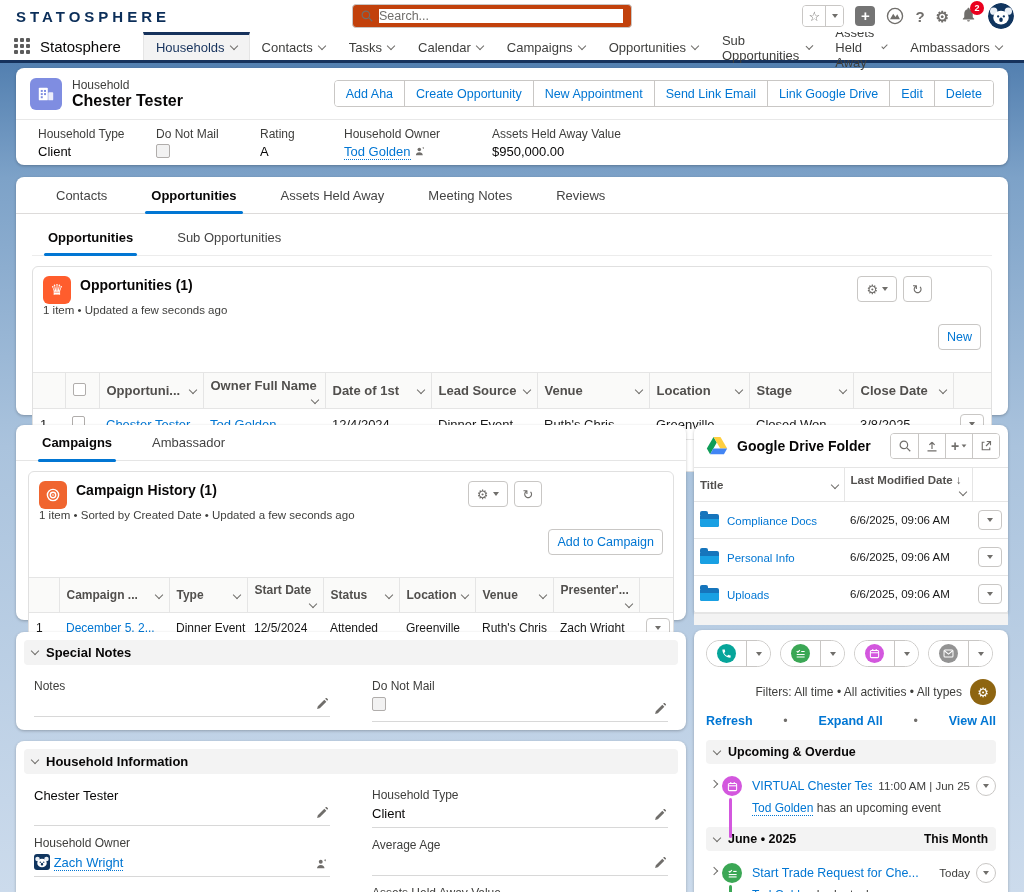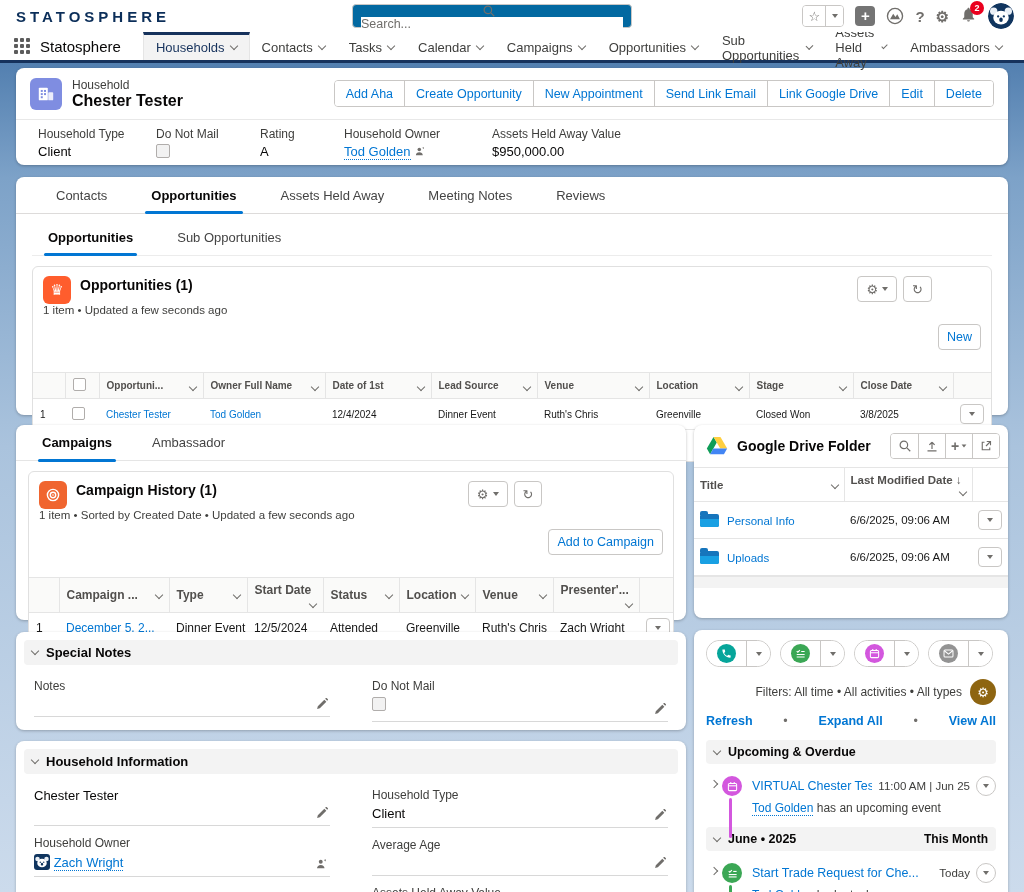--- a/index.html
+++ b/index.html
@@ -8,21 +8,21 @@
     font-family: "Liberation Sans", sans-serif;
     color:#181818;
     background: linear-gradient(180deg,#3c6da3 0%,#7da2c8 20%,#aac3dd 50%,#ccdbec 100%);
     position:relative;
   }
   a { text-decoration:none; }
 
   
   .topbar{position:absolute;left:0;top:0;width:1024px;height:32px;background:#fff;display:flex;align-items:center;z-index:5;}
   .logo{font-size:15px;font-weight:bold;letter-spacing:4px;color:#0b2e59;margin-left:16px;}
-  .search{position:absolute;left:352px;top:4px;width:280px;height:24px;border:1px solid #c9c7c5;border-radius:4px;display:flex;align-items:center;padding:0 8px;background:#0369a1;flex-direction:column;}
+  .search{position:absolute;left:352px;top:4px;width:280px;height:24px;border:1px solid #c9c7c5;border-radius:4px;display:flex;align-items:center;padding:0 8px;background:#c2410c;}
   .search svg{flex:0 0 auto;margin-right:6px;}
   .search input{border:none;outline:none;width:100%;font-size:12.5px;font-family:inherit;color:#181818;}
   .search input::placeholder{color:#706e6b;}
   .topbar-right{position:absolute;right:10px;top:0;height:32px;display:flex;align-items:center;gap:11px;}
   .favgroup{display:flex;border:1px solid #c9c7c5;border-radius:4px;height:22px;overflow:hidden;}
   .favgroup .seg{display:flex;align-items:center;justify-content:center;width:22px;background:#fff;border:none;cursor:pointer;}
   .favgroup .seg+.seg{border-left:1px solid #c9c7c5;width:18px;}
   .star{color:#706e6b;font-size:13px;line-height:1;}
   .plusbox{width:20px;height:20px;border:none;border-radius:4px;background:#747474;color:#fff;font-size:15px;line-height:18px;text-align:center;font-weight:bold;}
   .ghicon{color:#706e6b;font-size:15px;font-weight:bold;background:none;border:none;line-height:1;}
@@ -80,21 +80,21 @@
   .rl-icon{width:28px;height:28px;border-radius:6px;display:flex;align-items:center;justify-content:center;margin-right:9px;}
   .rl-icon.opp{background:#ff5d2d;color:#fff;font-size:15px;}
   .rl-icon.camp{background:#f0652f;}
   .rl-title{font-size:14px;font-weight:bold;color:#080707;margin-top:1px;}
   .rl-meta{position:absolute;left:10px;top:37px;font-size:11.5px;color:#3e3e3c;}
   .rl-actions{margin-left:auto;display:flex;gap:6px;}
   .sbtn{height:26px;border:1px solid #c9c7c5;border-radius:4px;background:#fff;display:flex;align-items:center;justify-content:center;gap:4px;padding:0 8px;color:#706e6b;font-size:13px;cursor:pointer;font-family:inherit;}
   .sbtn.blue{color:#0176d3;font-size:12.5px;margin-top:48px;}
   .rl-spacer{height:16px;}
 
-  table.sl{border-collapse:collapse;width:100%;table-layout:fixed;font-size:10px;}
+  table.sl{border-collapse:collapse;width:100%;table-layout:fixed;font-size:13px;}
   table.sl th{background:#fafaf9;font-weight:bold;color:#514f4d;text-align:left;padding:5px 7px;border-top:1px solid #e5e5e5;border-bottom:1px solid #e5e5e5;border-left:1px solid #e5e5e5;white-space:nowrap;overflow:hidden;cursor:pointer;}
   table.sl th:first-child{border-left:none;}
   table.sl th .chev{float:right;margin-top:4px;}
   table.sl td{padding:5px 7px;border-bottom:1px solid #e5e5e5;white-space:nowrap;overflow:hidden;color:#181818;}
   .rownum{color:#3e3e3c;}
   .rowact{width:24px;height:20px;border:1px solid #c9c7c5;border-radius:4px;background:#fff;display:flex;align-items:center;justify-content:center;cursor:pointer;}
   .viewall{text-align:center;padding:8px 0 9px 0;font-size:12.5px;}
 
   
   .camp-card{left:16px;top:425px;width:670px;height:195px;}
@@ -580,20 +580,29 @@
         <col style="width:128px">
         <col style="width:36px">
       </colgroup>
     <tbody>
         <tr>
       <th><span>Title</span><span class="chev" style="float:right;margin-top:3px"></span></th>
       <th><span>Last Modified Date ↓</span><span class="chev" style="float:right;margin-top:3px"></span></th>
       <th></th>
     </tr>
     <tr>
+      <td><span class="folder"></span><a class="linkblue">Compliance Docs</a></td>
+      <td>6/6/2025, 09:06 AM</td>
+      <td>
+            <span class="rowact">
+              <span class="tri"></span>
+            </span>
+          </td>
+    </tr>
+    <tr>
       <td><span class="folder"></span><a class="linkblue">Personal Info</a></td>
       <td>6/6/2025, 09:06 AM</td>
       <td>
             <span class="rowact">
               <span class="tri"></span>
             </span>
           </td>
     </tr>
     <tr>
       <td><span class="folder"></span><a class="linkblue">Uploads</a></td>

